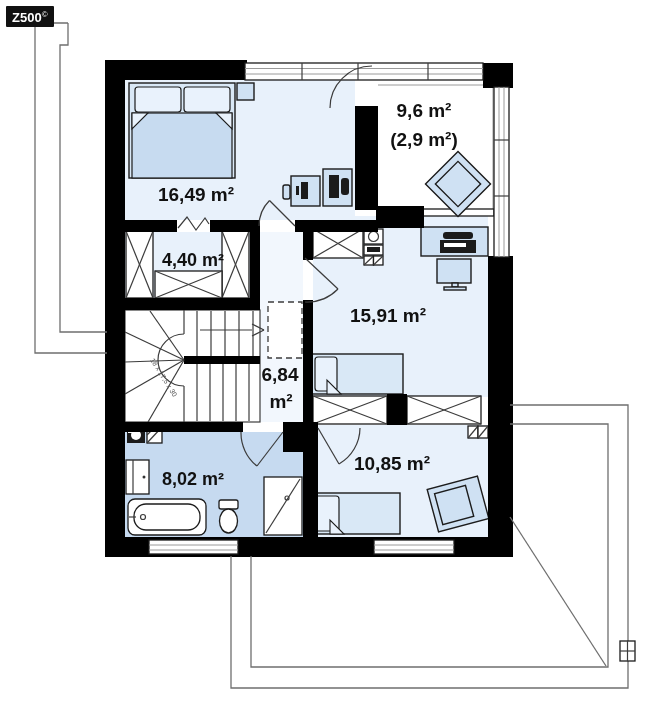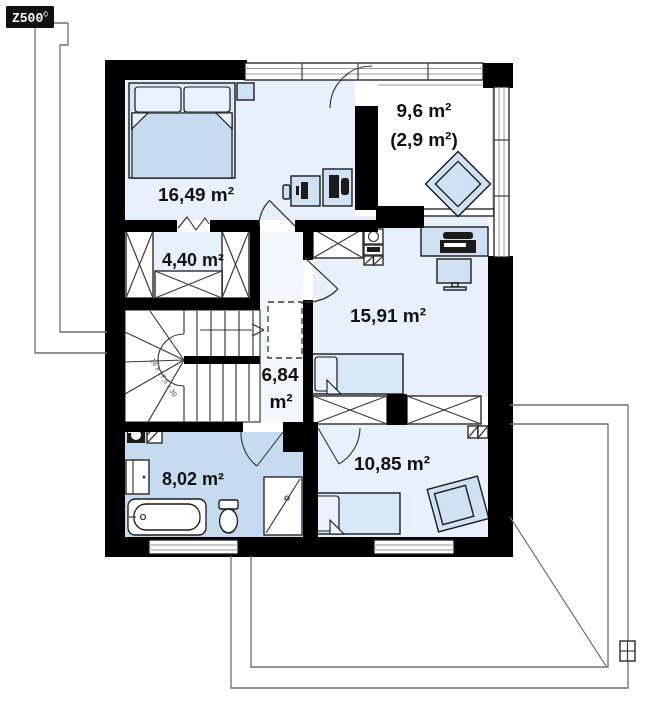--- a/index.html
+++ b/index.html
@@ -21,21 +21,21 @@
   .furn2{fill:#d9e8f6;stroke:var(--furniture-stroke);stroke-width:1.4;}
   .pill{fill:var(--furniture-light);stroke:var(--furniture-stroke);stroke-width:1.2;}
   .blank{fill:var(--blanket-fill);stroke:var(--furniture-stroke);stroke-width:1.2;}
   .dark{fill:#1b1b1b;stroke:none;}
   .roof{stroke:var(--roof-line);stroke-width:1.3;fill:none;}
   .dash{fill:#ffffff;stroke:var(--thin-line);stroke-width:1.3;stroke-dasharray:6 4;}
   .lbl{font-family:"Liberation Sans",sans-serif;font-weight:700;font-size:19px;fill:var(--label-color);text-anchor:middle;}
   .lbl-sm{font-family:"Liberation Sans",sans-serif;font-weight:700;font-size:18px;fill:var(--label-color);text-anchor:middle;}
   .note{font-family:"Liberation Sans",sans-serif;font-size:7px;fill:#555;text-anchor:start;}
   .logo{position:absolute;left:6px;top:6px;background:var(--logo-bg);color:var(--logo-color);
-        padding:1px 6px 2px 6px;font-size:13px;font-weight:700;line-height:15px;border-radius:1px;font-family:Liberation Mono, monospace;}
+        padding:1px 6px 2px 6px;font-size:13px;font-weight:700;line-height:15px;border-radius:1px;}
   .logo sup{font-size:8px;font-weight:400;}
 </style>
 </head>
 <body>
 
 <div class="plan-wrap">
 <svg width="655" height="716" viewBox="0 0 655 716">
 
   <g>
     <rect class="roomfill" fill="var(--room-fill)" x="125" y="80" width="230" height="140"></rect>

